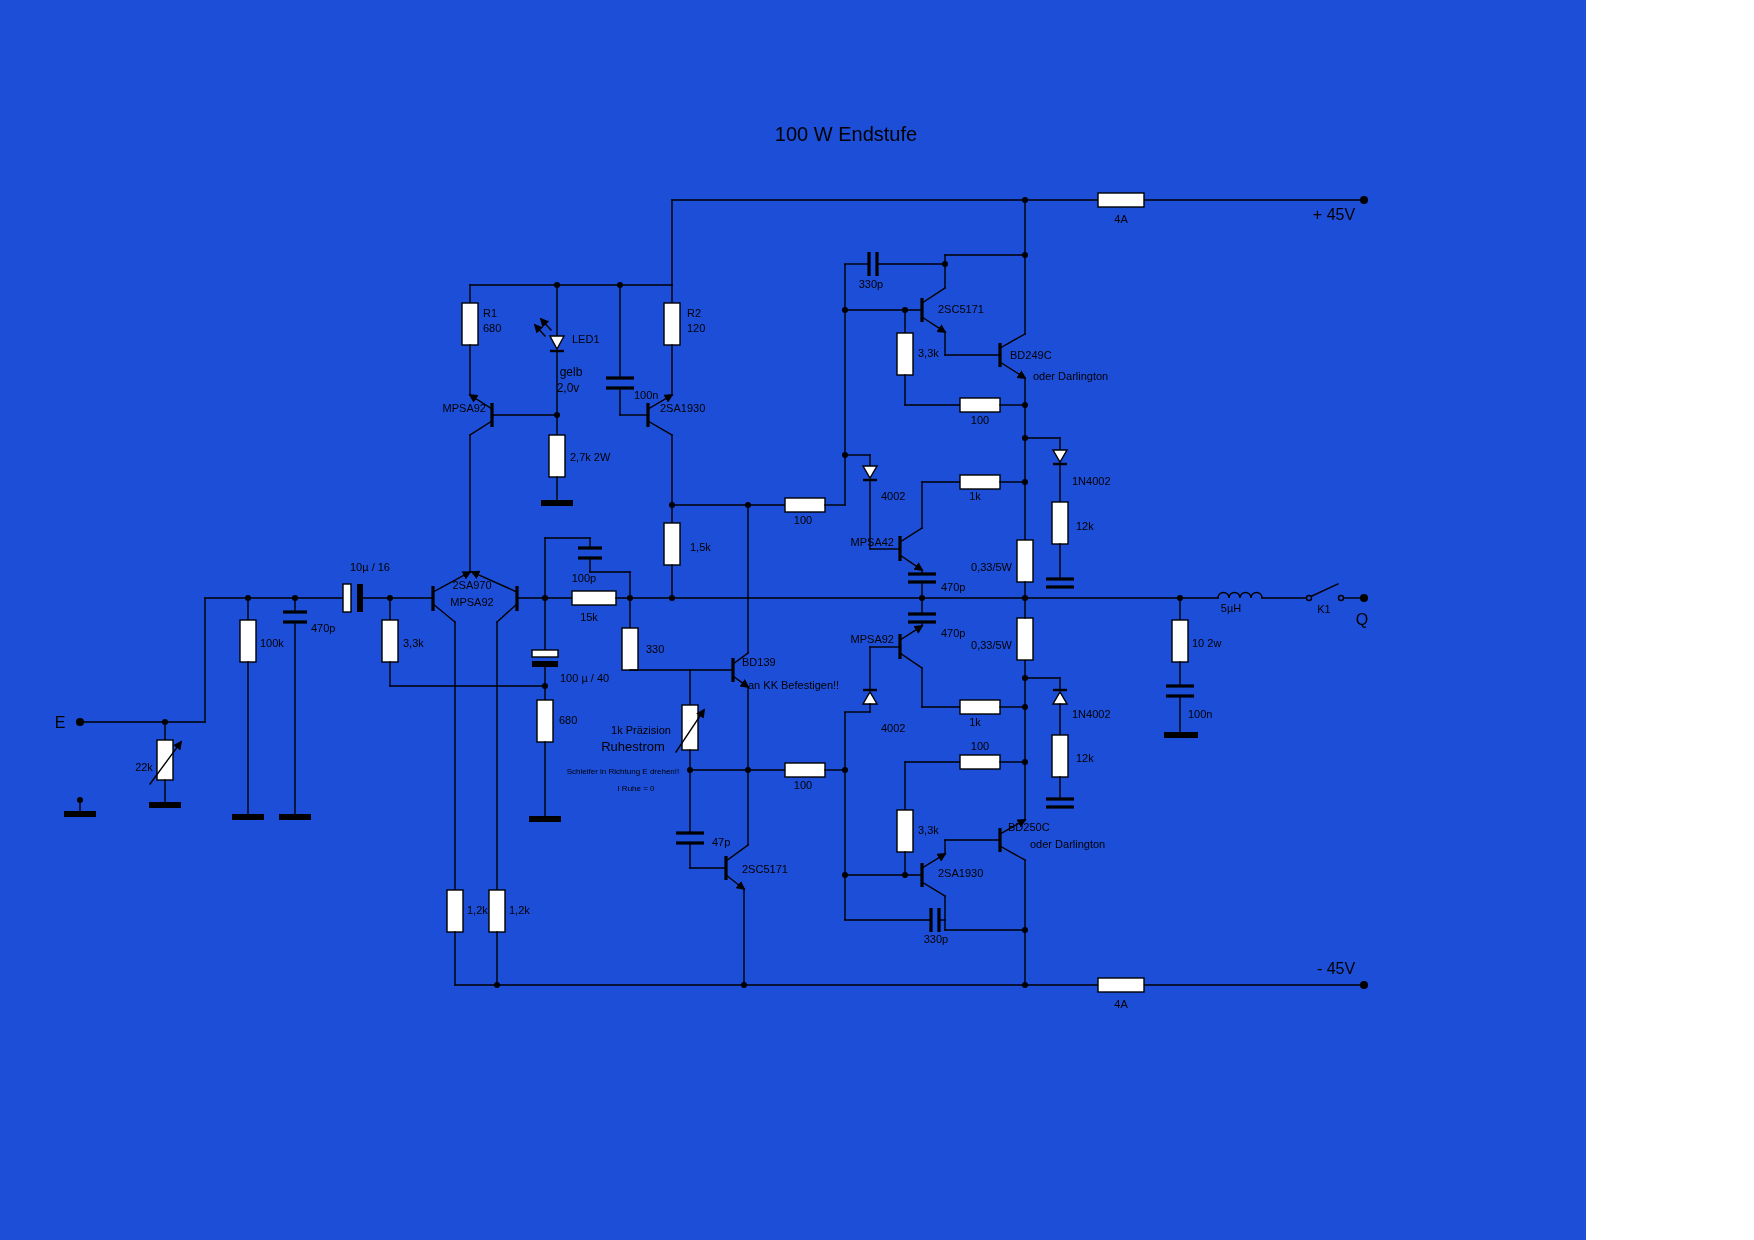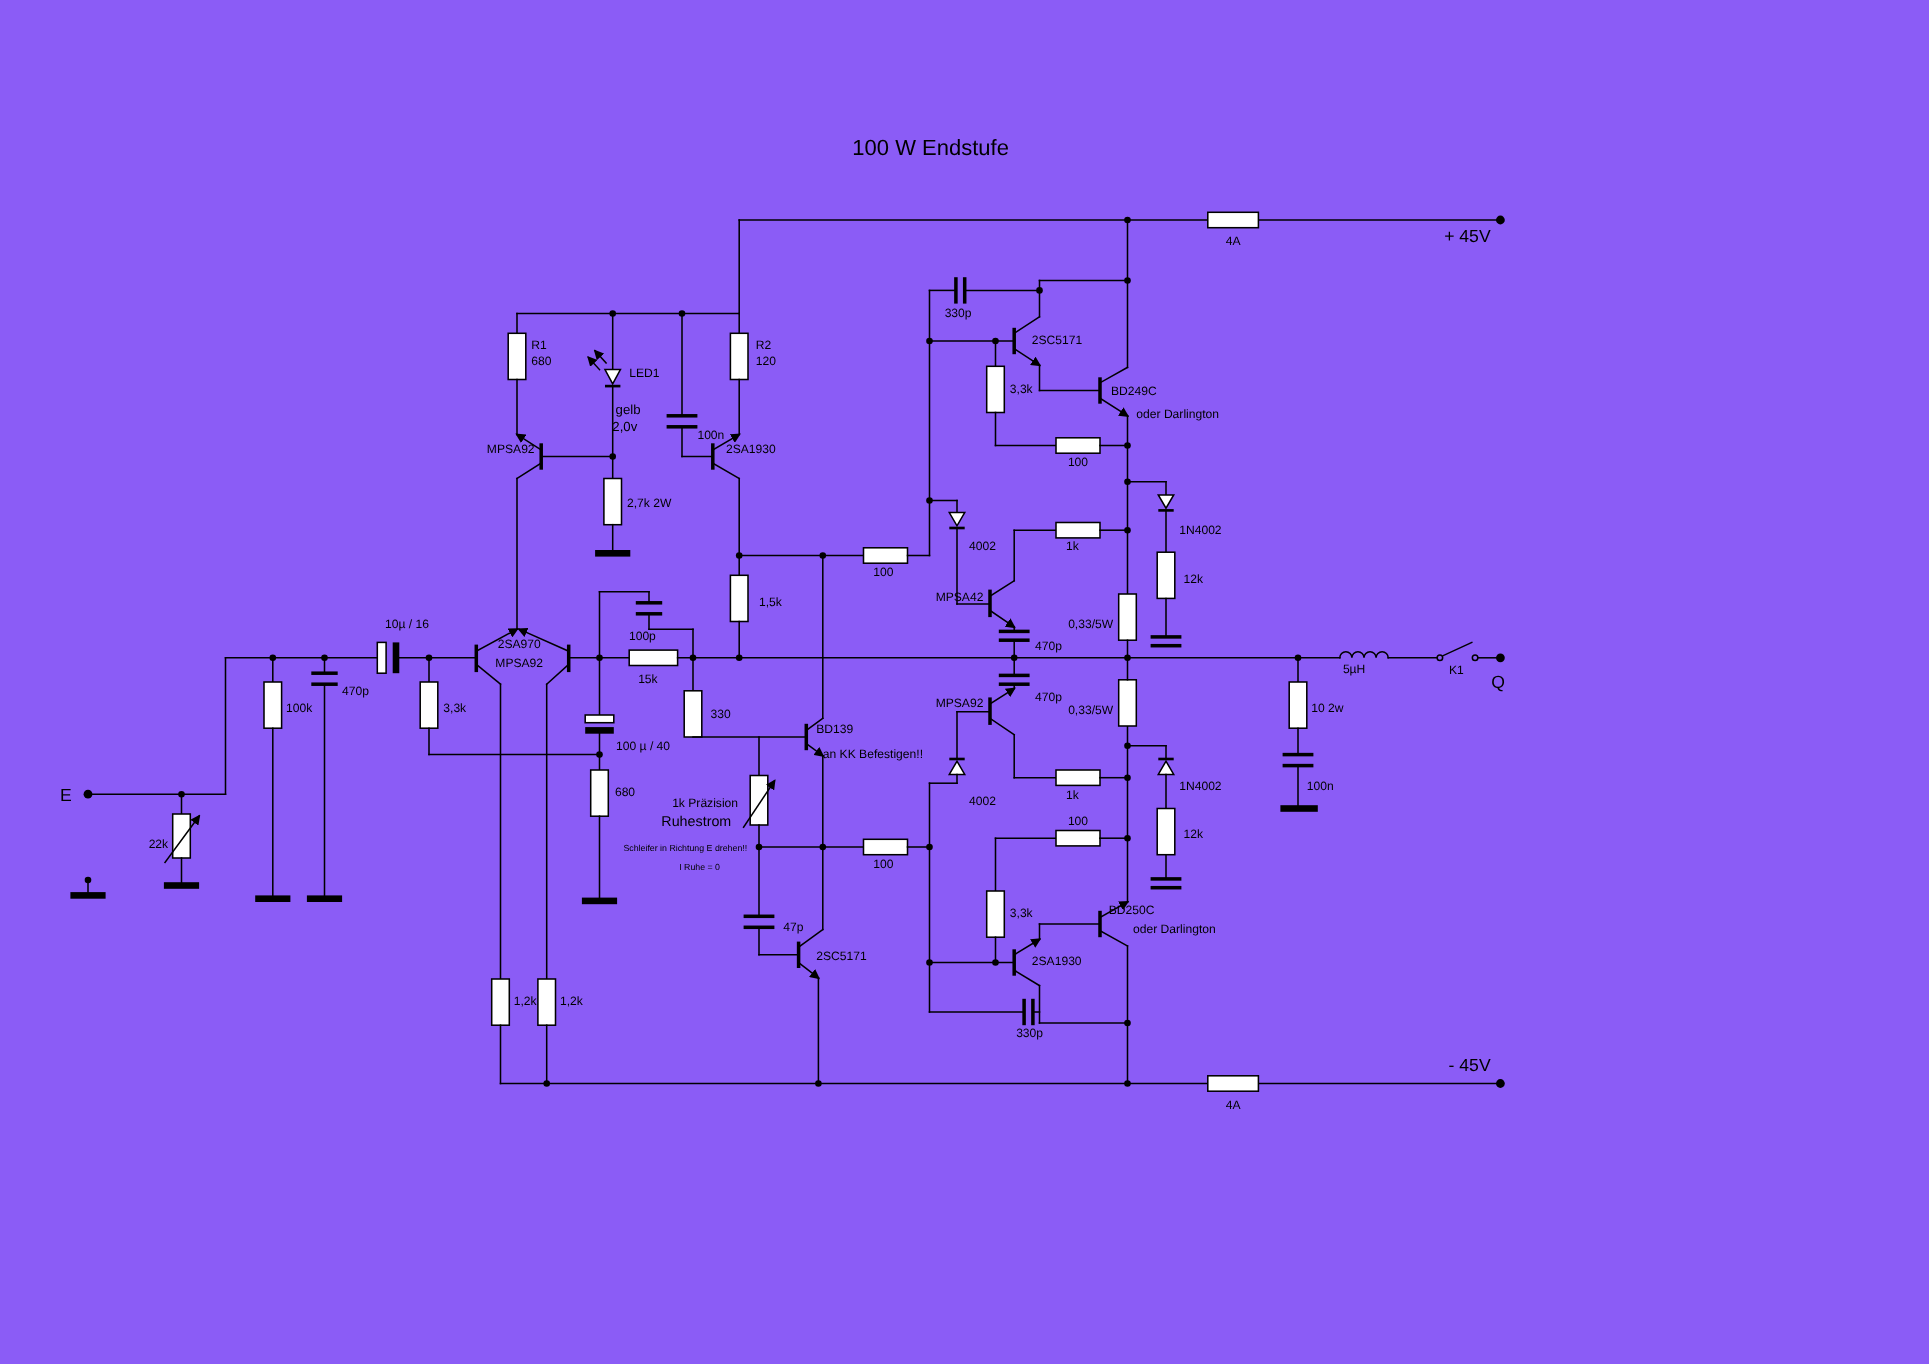--- a/index.html
+++ b/index.html
@@ -1,16 +1,16 @@
 <!DOCTYPE html>
 <html><head>
 <meta charset="utf-8">
 <style>
   html,body{margin:0;padding:0;background:#fff}
-  .page{width:1754px;height:1240px;background:#8b5cf6;position:relative}
+  .page{width:1586px;height:1240px;background:#1d4ed8;position:relative}
   svg{display:block}
   .w{stroke:#000;stroke-width:1.4;fill:none;stroke-linecap:square}
   .t{stroke:#000;stroke-width:3.2;fill:none}
   .p{stroke:#000;stroke-width:2.4;fill:none}
   .cp{fill:#fff;stroke:#000;stroke-width:1.4}
   .bk{fill:#000;stroke:none}
   .lb{font:11px "Liberation Sans","DejaVu Sans",sans-serif;fill:#000}
   .md{font-size:12px}
   .m13{font-size:13px}
   .bg{font-size:16px}

